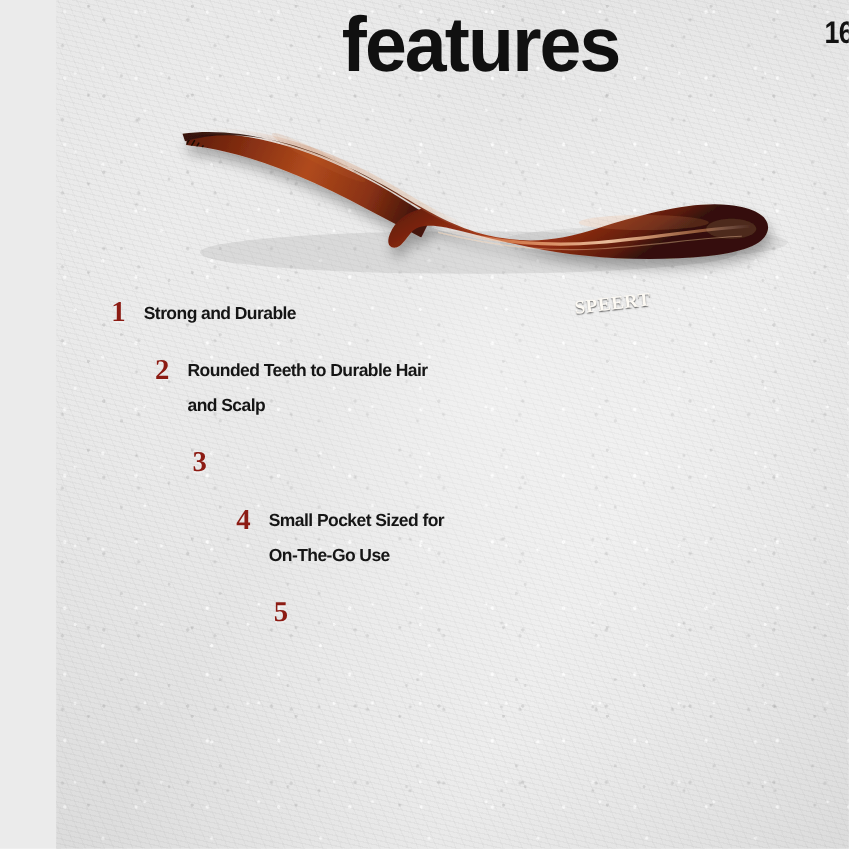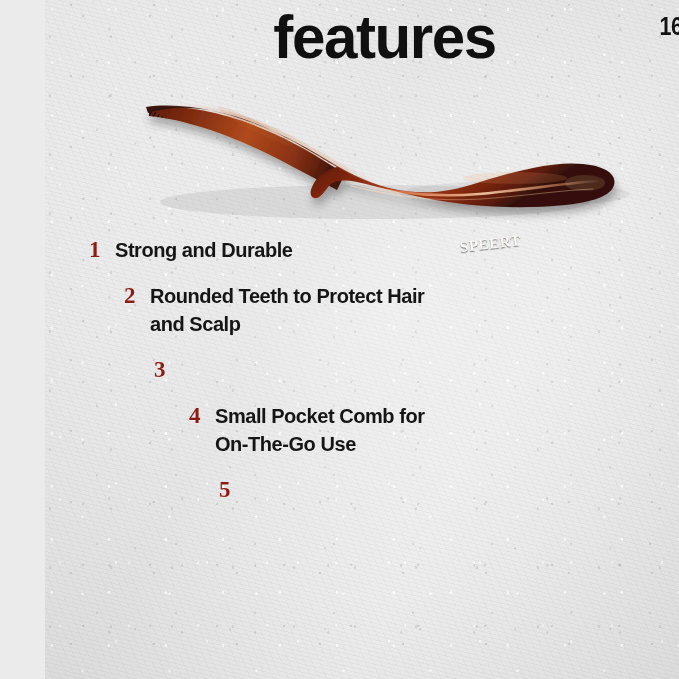--- a/index.html
+++ b/index.html
@@ -101,21 +101,21 @@
     line-height:28px;
     color:#8c1b13;
     width:26px;
     flex:0 0 26px;
     text-align:left;
     text-shadow:0 1px 0 rgba(255,255,255,.35);
   }
   .txt{
     font-family:"Liberation Sans", sans-serif;
     font-weight:700;
-    font-size:20px;
+    font-size:14px;
     line-height:28px;
     letter-spacing:-.45px;
     color:#151515;
     white-space:pre-line;
   }
   .f1{padding-left:44px;}
   .f2{padding-left:79px;}
   .f3{padding-left:109px;}
   .f4{padding-left:144px;}
   .f5{padding-left:174px;}
@@ -294,31 +294,31 @@
 
   <div id="features">
 
     <div class="feature f1">
       <span class="num">1</span>
       <span class="txt">Strong and Durable</span>
     </div>
 
     <div class="feature f2">
       <span class="num">2</span>
-      <span class="txt">Rounded Teeth to Protect Hair
+      <span class="txt">Rounded Teeth to Durable Hair
 and Scalp</span>
     </div>
 
     <div class="feature f3">
       <span class="num">3</span>
     </div>
 
     <div class="feature f4">
       <span class="num">4</span>
-      <span class="txt">Small Pocket Comb for
+      <span class="txt">Small Pocket Sized for
 On-The-Go Use</span>
     </div>
 
     <div class="feature f5">
       <span class="num">5</span>
     </div>
 
   </div>
 </div>
 

